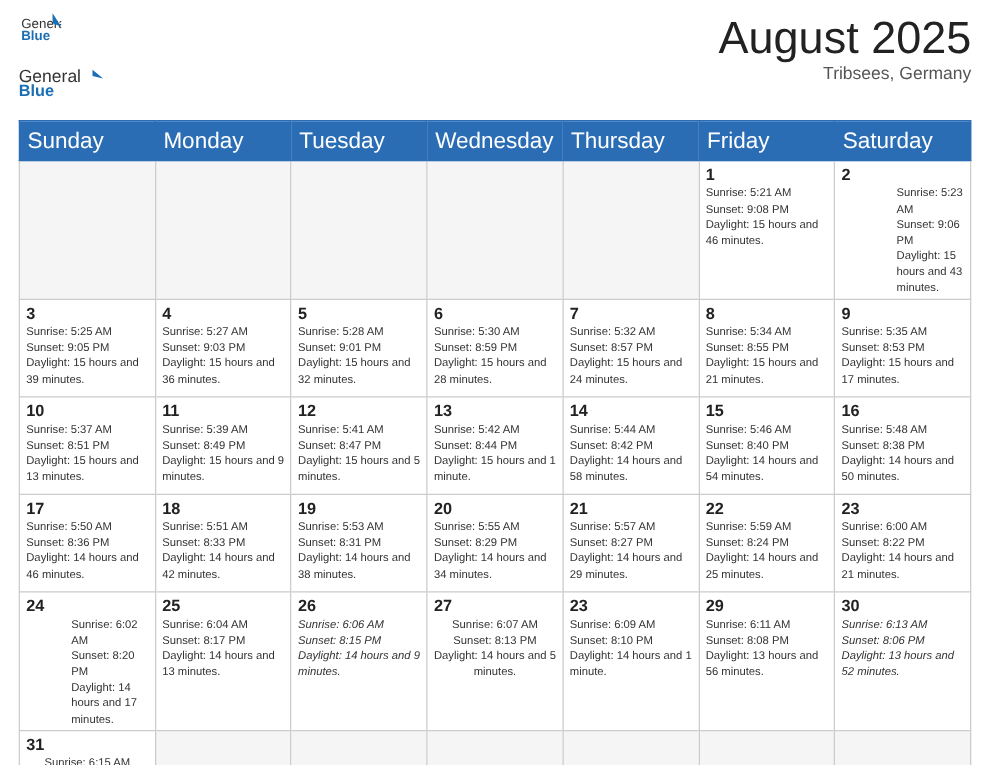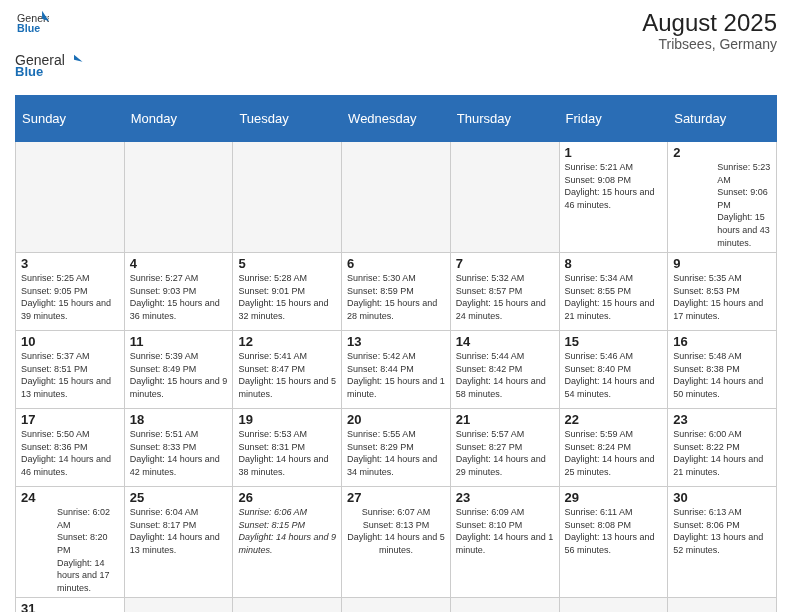--- a/index.html
+++ b/index.html
@@ -28,40 +28,40 @@
     }
     .logo-icon {
       width: 32px;
       height: 28px;
       margin-left: 2px;
     }
     .title-area {
       text-align: right;
     }
     .month-title {
-      font-size: 24px;
+      font-size: 36px;
       font-weight: normal;
       color: #222;
       line-height: 1.1;
     }
     .subtitle {
       font-size: 14px;
       color: #555;
     }
     .calendar {
       width: 100%;
       border-collapse: collapse;
       border: 1px solid #ccc;
     }
     .calendar th {
       background: #2a6db5;
       color: #fff;
       text-align: left;
-      padding: 15px 6px;
-      font-size: 13px;
+      padding: 5px 6px;
+      font-size: 18px;
       font-weight: normal;
       border: 1px solid #2a6db5;
     }
     .calendar td {
       vertical-align: top;
       border: 1px solid #ccc;
       padding: 3px 5px;
       font-size: 9.5px;
       color: #333;
       background: #fff;
@@ -313,21 +313,21 @@
 Daylight: 14 hours and 1 minute.</div>
           </td>
           <td>
             <span class="day-number">29</span>
             <div class="day-info" style="white-space: pre-line;">Sunrise: 6:11 AM
 Sunset: 8:08 PM
 Daylight: 13 hours and 56 minutes.</div>
           </td>
           <td>
             <span class="day-number">30</span>
-            <div class="day-info" style="white-space: pre-line;">Sunrise: 6:13 AM
+            <div class="day-info" style="white-space: pre-line; font-style: italic;">Sunrise: 6:13 AM
 Sunset: 8:06 PM
 Daylight: 13 hours and 52 minutes.</div>
           </td>
         </tr>
         <tr>
           <td>
             <span class="day-number">31</span>
             <div class="day-info" style="white-space: pre-line; text-align: center;">Sunrise: 6:15 AM
 Sunset: 8:03 PM
 Daylight: 13 hours and 48 minutes.</div>

